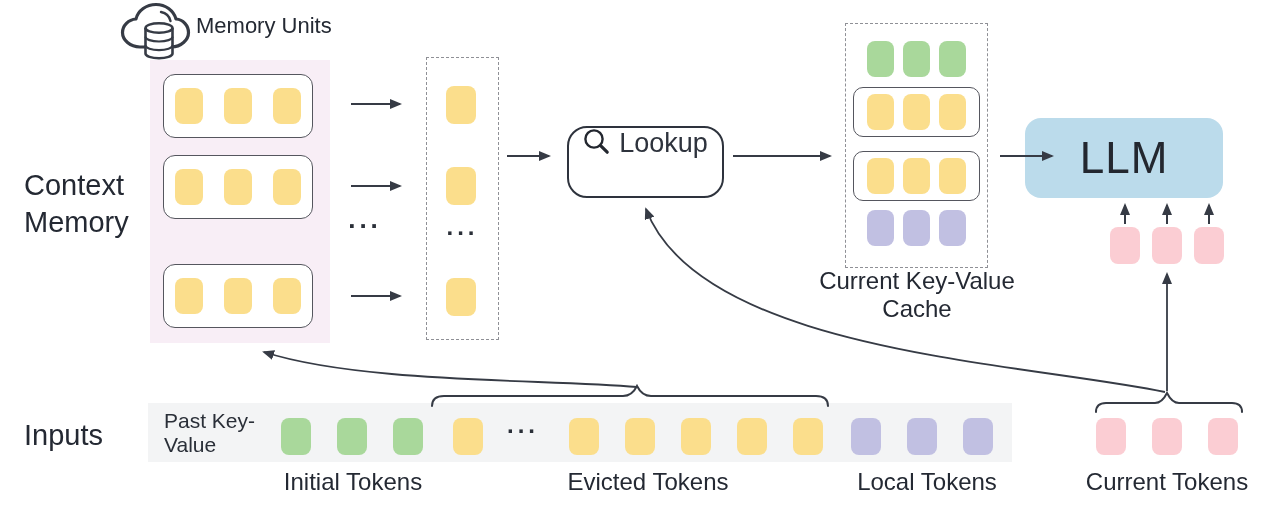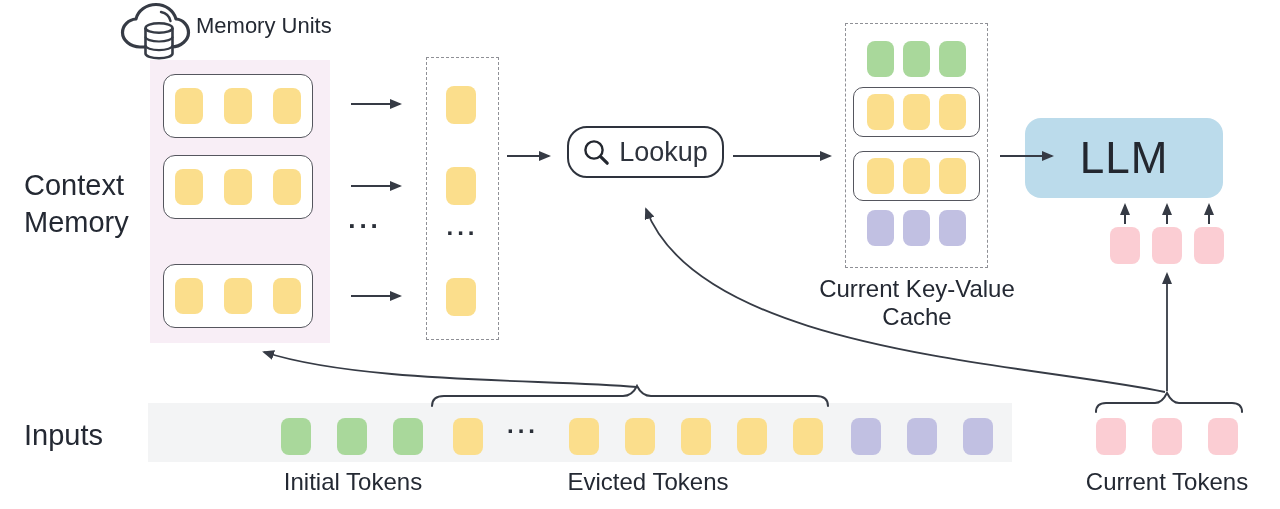--- a/index.html
+++ b/index.html
@@ -5,43 +5,43 @@
   html,body{margin:0;padding:0;background:#ffffff;}
   #canvas{
     position:relative;width:1280px;height:509px;background:#ffffff;overflow:hidden;
     font-family:"Liberation Sans", sans-serif;color:var(--text_dark,#242933);
   }
   .abs{position:absolute;}
   .lbl{position:absolute;color:var(--text_dark,#242933);}
   .lbl-context{left:24px;top:167px;width:140px;font-size:29px;line-height:37px;}
   .lbl-memory-units{left:196px;top:13px;font-size:22px;}
   .lbl-rep{left:377px;top:3px;width:170px;font-size:23px;line-height:26px;text-align:center;}
-  .lbl-cache{left:817px;top:275px;width:200px;font-size:24px;line-height:28px;text-align:center;}
+  .lbl-cache{left:817px;top:267px;width:200px;font-size:24px;line-height:28px;text-align:center;}
   .lbl-inputs{left:24px;top:419px;font-size:29px;}
   .lbl-bottom{top:468px;width:180px;font-size:24px;text-align:center;}
 
   .memory-panel{left:150px;top:60px;width:180px;height:283px;background:var(--memory_panel_bg,#F8EEF6);}
   .unit-box{position:absolute;left:13px;width:150px;height:64px;background:#ffffff;border:1.4px solid var(--unit_border,#55565E);
     border-radius:12px;display:flex;align-items:center;justify-content:center;gap:21px;box-sizing:border-box;}
 
   .token{display:inline-block;border-radius:8px;}
   .tk-yellow{background:var(--yellow,#FBDE8C);}
   .tk-green{background:var(--green,#A9D89B);}
   .tk-purple{background:var(--purple,#C1C0E2);}
   .tk-pink{background:var(--pink,#FBCDD3);}
   .memory-panel .token{width:28px;height:36px;}
 
   .dots{position:absolute;font-size:26px;font-weight:700;letter-spacing:4px;color:#2A2F38;text-align:center;}
 
   .rep-box{left:426px;top:57px;width:73px;height:283px;border:1.6px dashed var(--dash_gray,#8F9096);box-sizing:border-box;}
   .rep-token-slot{position:absolute;left:19px;}
   .rep-box .token{width:30px;height:38px;}
 
-  .lookup{left:567px;top:126px;width:157px;height:52px;background:#ffffff;border:2px solid #2E333D;border-radius:20px;
-    display:flex;align-items:center;justify-content:center;gap:9px;box-sizing:border-box;}
+  .lookup{left:567px;top:126px;width:157px;height:72px;background:#ffffff;border:2px solid #2E333D;border-radius:20px;
+    display:flex;justify-content:center;gap:9px;box-sizing:border-box;}
   .lookup-text{font-size:27px;color:#2E333D;}
 
   .cache-box{left:845px;top:23px;width:143px;height:245px;border:1.6px dashed var(--dash_gray,#8F9096);box-sizing:border-box;}
   .cache-row{position:absolute;left:0;width:100%;display:flex;justify-content:center;gap:9px;}
   .cache-boxed{position:absolute;left:7px;right:7px;height:50px;background:#ffffff;border:1.3px solid var(--unit_border,#55565E);
     border-radius:10px;display:flex;align-items:center;justify-content:center;gap:9px;box-sizing:border-box;}
   .cache-box .token{width:27px;height:36px;}
 
   .llm-box{left:1025px;top:118px;width:198px;height:80px;background:var(--llm_blue,#BBDBEB);border-radius:16px;
     display:flex;align-items:center;justify-content:center;}
@@ -131,20 +131,21 @@
   <div class="abs llm-box">
     <span class="llm-text">LLM</span>
   </div>
   <div class="token-row gap12" style="left:1110px;top:227px">
       <span class="token tk-pink"></span>
       <span class="token tk-pink"></span>
       <span class="token tk-pink"></span>
     </div>
 
   <div class="abs inputs-panel">
+    <div class="past-kv">Past Key-Value</div>
     <div class="token-row gap26" style="left:133px;top:15px">
         <span class="token tk-green"></span>
         <span class="token tk-green"></span>
         <span class="token tk-green"></span>
       </div>
     <div class="token-row gap26" style="left:305px;top:15px">
         <span class="token tk-yellow"></span>
       </div>
     <div class="dots" style="left:345px;top:8px;width:60px;font-size:24px">...</div>
     <div class="token-row gap26" style="left:421px;top:15px">
@@ -162,20 +163,21 @@
   </div>
 
   <div class="token-row gap26" style="left:1096px;top:418px">
       <span class="token tk-pink"></span>
       <span class="token tk-pink"></span>
       <span class="token tk-pink"></span>
     </div>
 
   <div class="lbl lbl-bottom" style="left:263px">Initial Tokens</div>
   <div class="lbl lbl-bottom" style="left:558px">Evicted Tokens</div>
+  <div class="lbl lbl-bottom" style="left:837px">Local Tokens</div>
   <div class="lbl lbl-bottom" style="left:1077px">Current Tokens</div>
 
   <svg class="overlay" viewBox="0 0 1280 509">
     <defs>
       <marker id="ah" markerUnits="userSpaceOnUse" markerWidth="12" markerHeight="10" refX="10" refY="5" orient="auto">
         <path class="ah" d="M0,0 L12,5 L0,10 Z"></path>
       </marker>
     </defs>
 
     <g>

